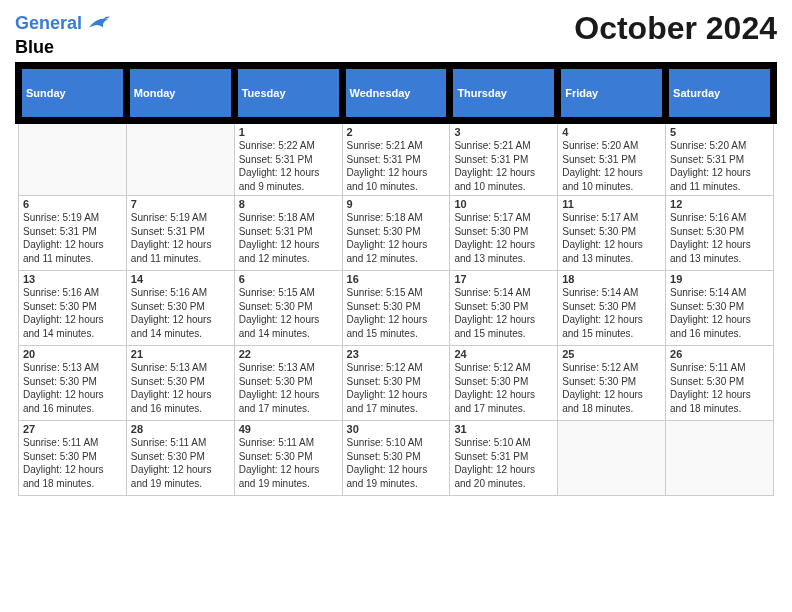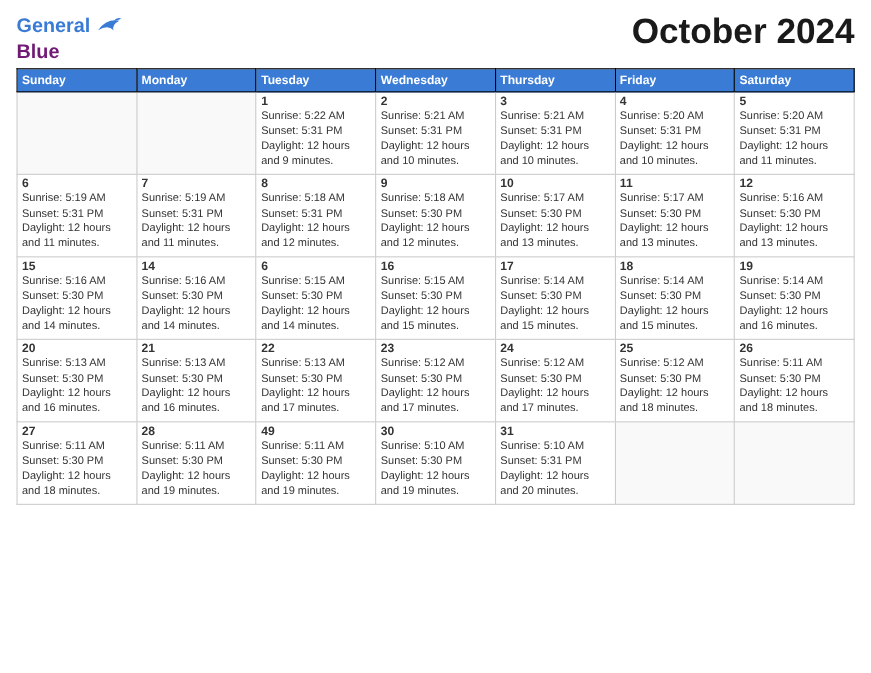--- a/index.html
+++ b/index.html
@@ -56,23 +56,23 @@
     table {
       width: 100%;
       border-collapse: collapse;
       table-layout: fixed;
     }
     th {
       background-color: #3a7bd5;
       color: #fff;
       font-size: 11px;
       font-weight: bold;
-      padding: 4px 4px;
+      padding: 18px 4px;
       text-align: left;
-      border: 1px solid #000000;
+      border: 7px solid #000000;
     }
     td {
       vertical-align: top;
       border: 1px solid #ccc;
       padding: 2px 4px;
       font-size: 9px;
       color: #333;
       height: 75px;
     }
     td.empty {
@@ -99,21 +99,21 @@
         <div style="display:flex;align-items:center;">
           <span class="logo-text">
             <span>General</span>
           </span>
 
           <svg class="logo-icon" viewBox="0 0 32 32" fill="none" xmlns="http://www.w3.org/2000/svg">
             <path d="M6 20 Q14 8 28 10 Q20 14 22 20 Q16 14 6 20Z" fill="#3a7bd5"></path>
             <path d="M22 10 Q26 6 30 8 Q26 10 22 10Z" fill="#3a7bd5"></path>
           </svg>
         </div>
-        <div style="font-size:18px;font-weight:bold;color:#701a75;line-height:1;">Blue</div>
+        <div style="font-size:18px;font-weight:bold;color:#000000;line-height:1;">Blue</div>
       </div>
     </div>
     <div class="title-area">
       <div class="month-title">October 2024</div>
     </div>
   </div>
 
   <table>
     <thead>
       <tr id="header-row">
@@ -212,21 +212,21 @@
           <td>
             <div class="day-num">12</div>
             <div class="day-info">Sunrise: 5:16 AM
 Sunset: 5:30 PM
 Daylight: 12 hours
 and 13 minutes.</div>
           </td>
         </tr>
         <tr>
           <td>
-            <div class="day-num">15</div>
+            <div class="day-num">13</div>
             <div class="day-info">Sunrise: 5:16 AM
 Sunset: 5:30 PM
 Daylight: 12 hours
 and 14 minutes.</div>
           </td>
           <td>
             <div class="day-num">14</div>
             <div class="day-info">Sunrise: 5:16 AM
 Sunset: 5:30 PM
 Daylight: 12 hours

